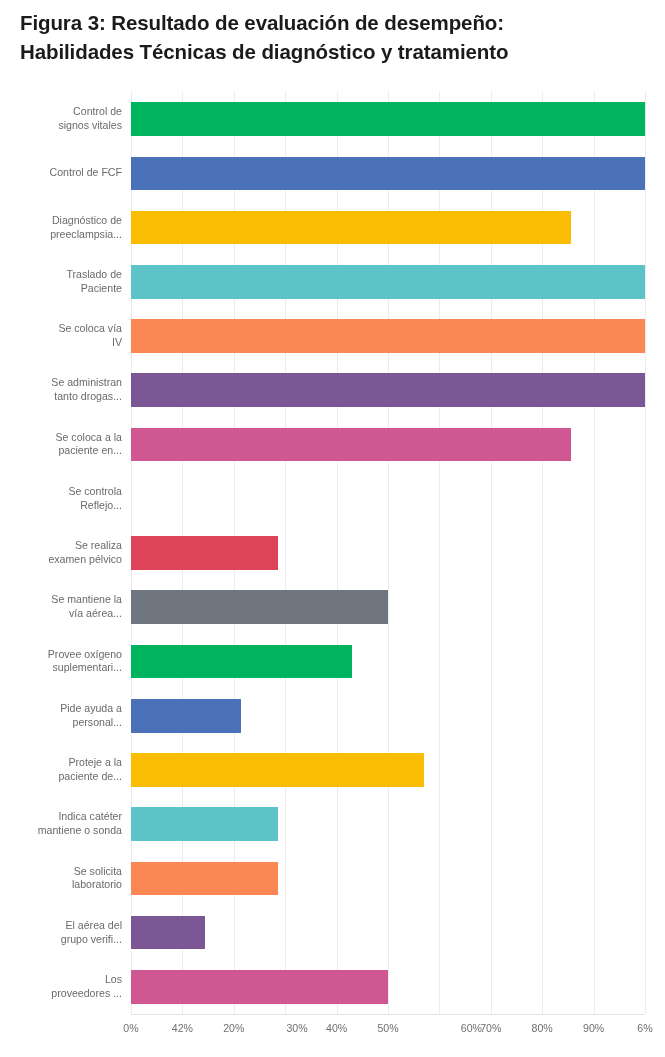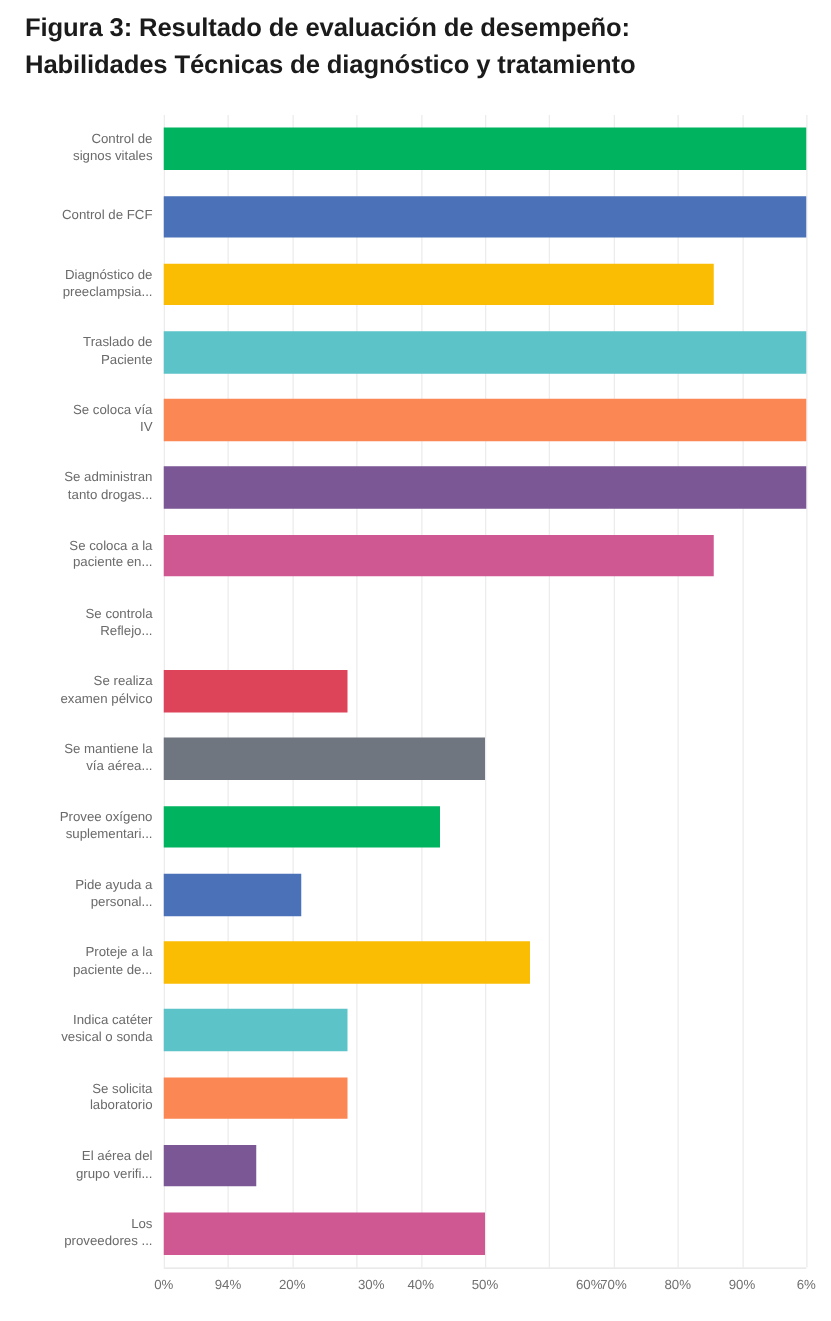--- a/index.html
+++ b/index.html
@@ -155,21 +155,21 @@
 examen pélvico</div>
         <div class="y-tick" style="top: 501.435px;">Se mantiene la
 vía aérea...</div>
         <div class="y-tick" style="top: 555.671px; margin-left: 26px;">Provee oxígeno
 suplementari...</div>
         <div class="y-tick" style="top: 609.906px;">Pide ayuda a
 personal...</div>
         <div class="y-tick" style="top: 664.141px;">Proteje a la
 paciente de...</div>
         <div class="y-tick" style="top: 718.376px;">Indica catéter
-vesical o sonda</div>
+mantiene o sonda</div>
         <div class="y-tick" style="top: 772.612px;">Se solicita
 laboratorio</div>
         <div class="y-tick" style="top: 826.847px;">El aérea del
 grupo verifi...</div>
         <div class="y-tick" style="top: 881.082px;">Los
 proveedores ...</div>
       </div>
 
     <div id="plot-area">
       <div id="gridlines">
@@ -237,21 +237,21 @@
           <div class="bar-row" style="top: 878.069px; height: 33.6259px;">
             <div class="bar" title="Los proveedores ...: 50%" style="width: 257px; background: rgb(207, 88, 147);"></div>
           </div>
         </div>
     </div>
 
     <div id="axis-line"></div>
 
     <div id="x-axis-labels">
         <div class="x-tick" style="left: 0px;">0%</div>
-        <div class="x-tick" style="left: 51.4px;">94%</div>
+        <div class="x-tick" style="left: 51.4px;">42%</div>
         <div class="x-tick" style="left: 102.8px;">20%</div>
         <div class="x-tick" style="left: 166px;">30%</div>
         <div class="x-tick" style="left: 205.6px;">40%</div>
         <div class="x-tick" style="left: 257px;">50%</div>
         <div class="x-tick" style="left: 308.4px; margin-left: 32px;">60%</div>
         <div class="x-tick" style="left: 359.8px;">70%</div>
         <div class="x-tick" style="left: 411.2px;">80%</div>
         <div class="x-tick" style="left: 462.6px;">90%</div>
         <div class="x-tick" style="left: 514px;">6%</div>
       </div>

